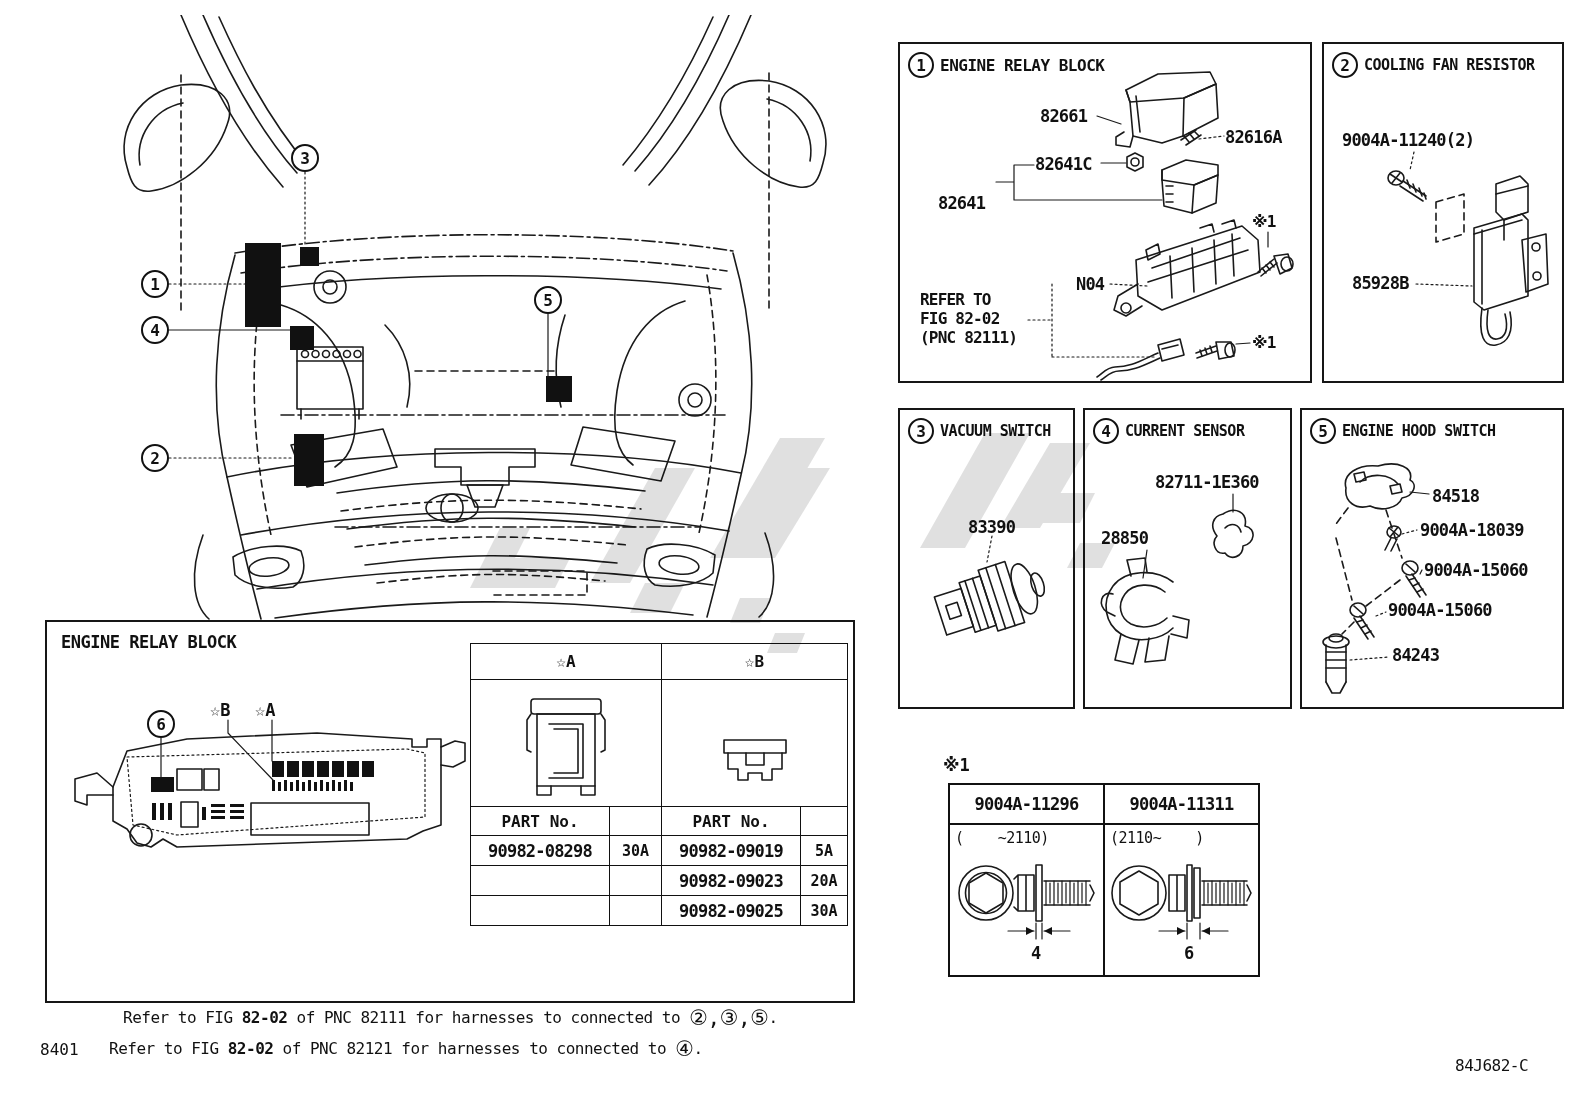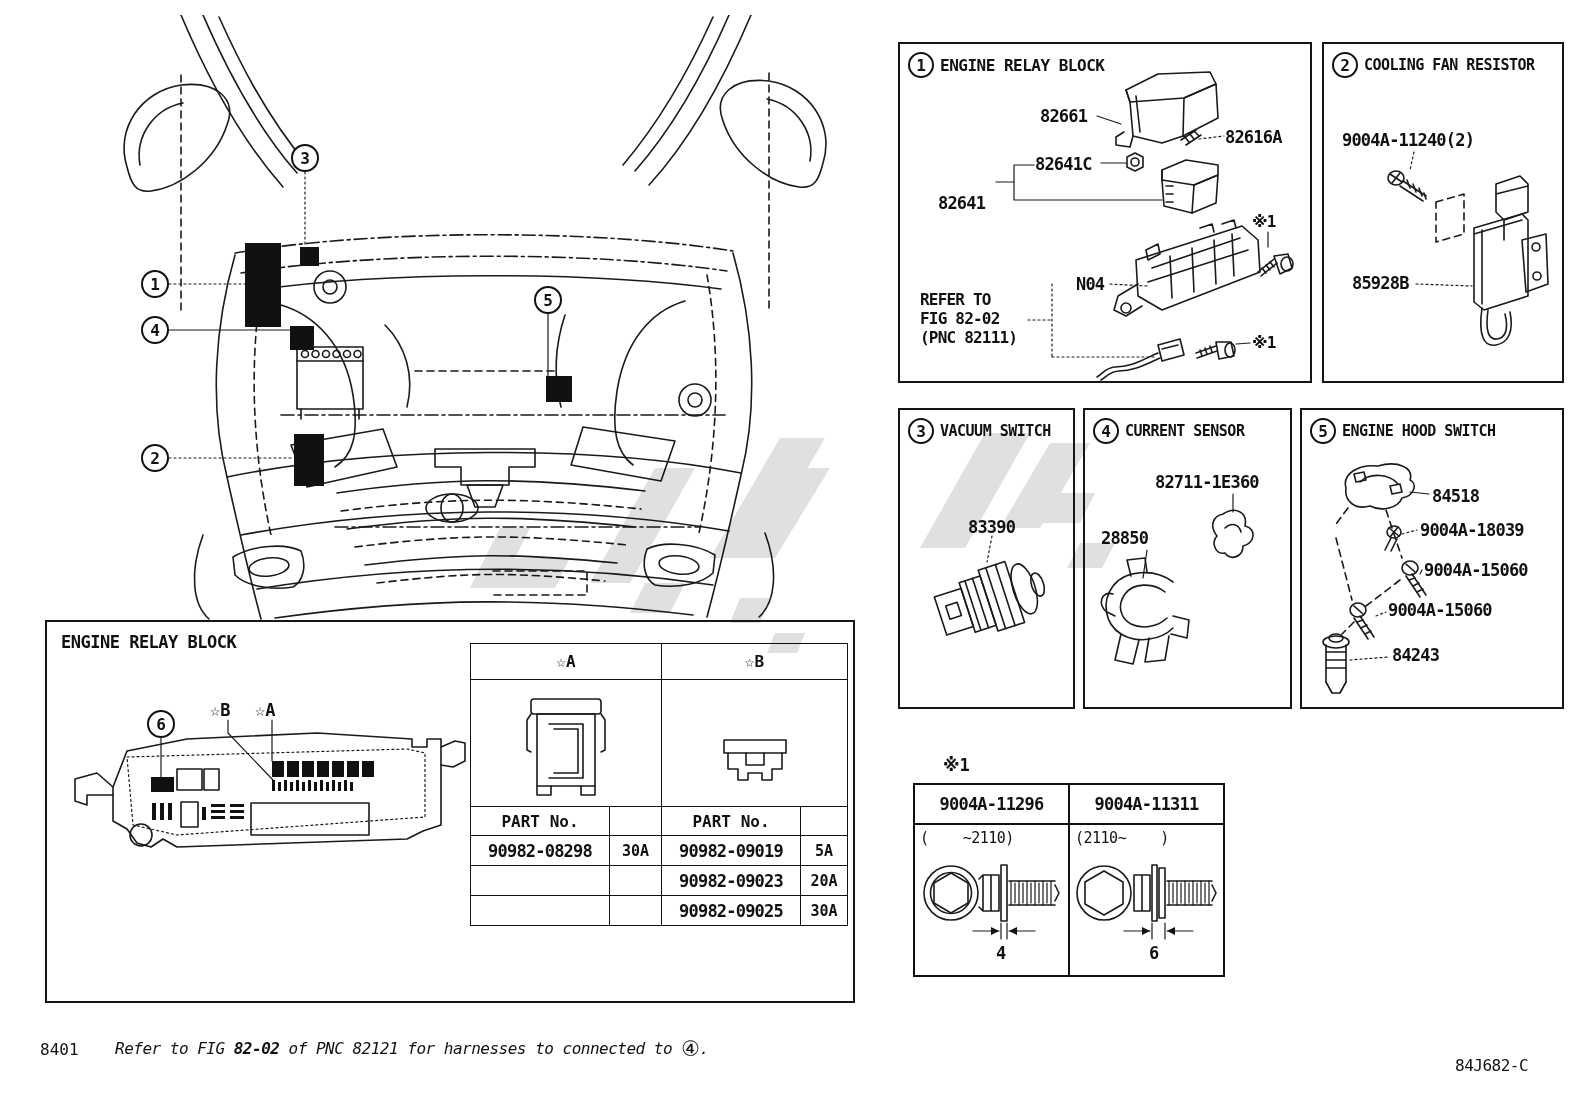--- a/index.html
+++ b/index.html
@@ -33,21 +33,21 @@
   #pnc-table .v{height:44px;font-size:20px;font-weight:700;}
   #fuse-table{position:absolute;left:423px;top:21px;table-layout:fixed;}
   #fuse-table td{border:1.8px solid #111;text-align:center;padding:0;overflow:hidden;}
   #fuse-table .fh{height:35px;font-size:16px;font-weight:700;}
   #fuse-table .fd{height:126px;}
   #fuse-table .fp{height:28px;font-size:16px;font-weight:700;}
   #fuse-table .fr{height:29px;}
   .pn{font-size:17px;font-weight:700;letter-spacing:-0.8px;}
   .amp{font-size:15px;font-weight:700;}
   #bolt-note{position:absolute;left:943px;top:755px;font-size:17px;font-weight:700;}
-  #bolt-table{position:absolute;left:913px;top:783px;table-layout:fixed;}
+  #bolt-table{position:absolute;left:948px;top:783px;table-layout:fixed;}
   #bolt-table td{border:2px solid #111;padding:0;}
   #bolt-table .bh{height:38px;text-align:center;font-size:17px;font-weight:700;letter-spacing:-0.8px;}
   #bolt-table .bb{height:150px;position:relative;vertical-align:top;}
   .range{position:absolute;left:5px;top:4px;font-size:15px;font-weight:400;white-space:pre;letter-spacing:-0.5px;}
   .dim{position:absolute;top:118px;width:24px;text-align:center;font-size:17px;font-weight:700;}
   .fnote{position:absolute;font-size:16px;letter-spacing:-0.5px;white-space:nowrap;}
   .fnfig{font-weight:700;}
   .fnco{font-size:21px;line-height:16px;vertical-align:-2px;}
   #page-code{position:absolute;left:40px;top:1040px;font-size:16px;}
   #svc-note{position:absolute;left:944px;top:1030px;font-size:16px;white-space:nowrap;}
@@ -568,21 +568,24 @@
             <path d="M52,80 H78 M121,80 L95,80"></path>
             <path class="blk" d="M78,80 L70,76 L70,84 Z M95,80 L103,76 L103,84 Z"></path>
           </g>
         </svg>
         <span class="dim" style="left:72px;">6</span>
       </td>
     </tr>
   </tbody>
     </table>
 
-  <div class="fnote" id="fn2" style="left:115px;top:1039px;font-style:italic;">
+  <div class="fnote" id="fn1" style="left:123px;top:1008px;">
+    <span>Refer to FIG </span><span class="fnfig">82-02</span><span> of PNC 82111 for harnesses to connected to </span><span class="fnco">②,③,⑤</span><span>.</span>
+  </div>
+  <div class="fnote" id="fn2" style="left:109px;top:1039px;">
     <span>Refer to FIG </span><span class="fnfig">82-02</span><span> of PNC 82121 for harnesses to connected to </span><span class="fnco">④</span><span>.</span>
   </div>
   <span id="page-code">8401</span>
   <span id="fig-code">84J682-C</span>
 
   <svg id="watermark" width="700" height="250" viewBox="0 0 700 250">
     <g fill="#c7c7c7" opacity="0.55">
       <path d="M30,180 L60,120 L90,120 L75,150 L130,150 L115,180 Z"></path>
       <path d="M150,175 L215,60 L255,60 L190,175 Z"></path>
       <path d="M205,175 L245,175 L230,205 L190,205 Z"></path>

